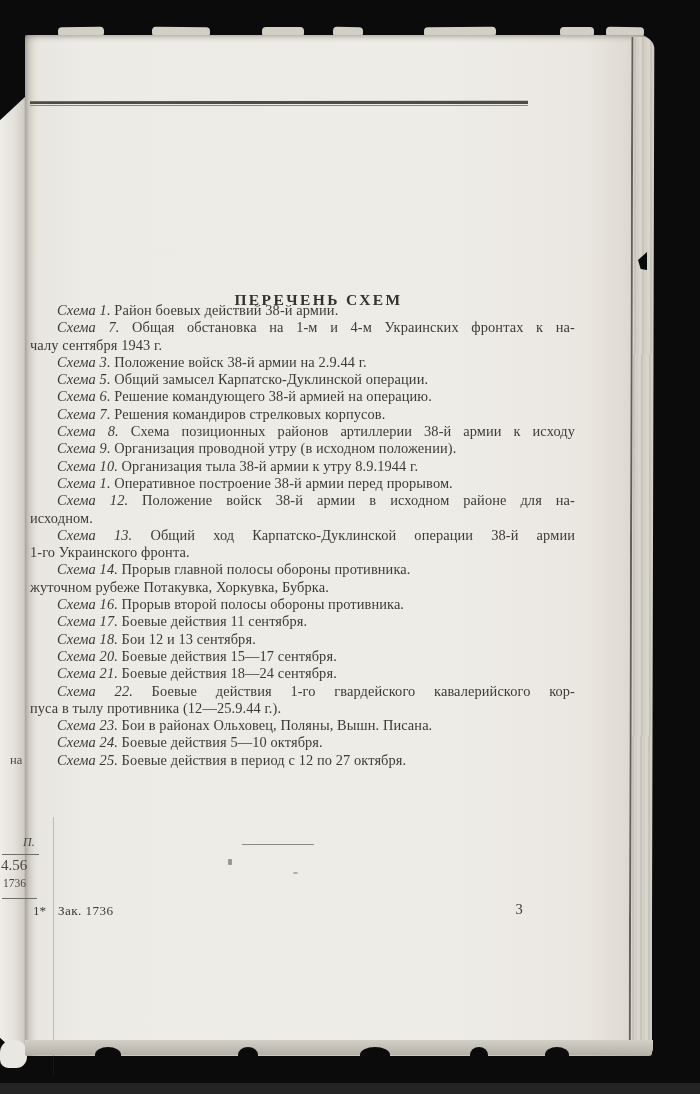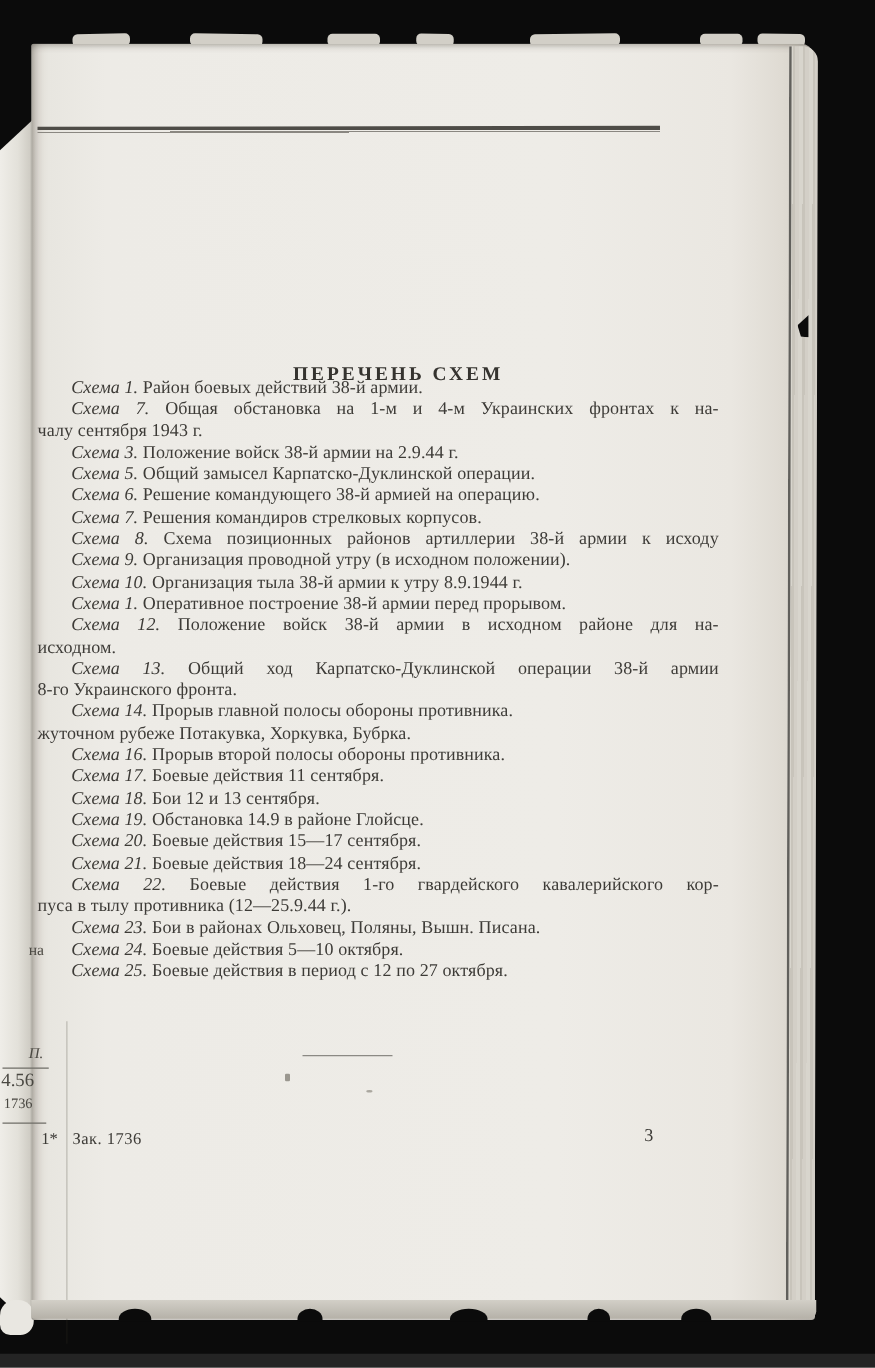--- a/index.html
+++ b/index.html
@@ -73,21 +73,21 @@
 <div class="tuft" style="left:58px;width:46px;transform:rotate(-1deg);"></div>
 <div class="tuft" style="left:152px;width:58px;transform:rotate(.8deg);"></div>
 <div class="tuft" style="left:262px;width:42px;"></div>
 <div class="tuft" style="left:333px;width:30px;transform:rotate(1.2deg);"></div>
 <div class="tuft" style="left:424px;width:72px;transform:rotate(-.6deg);"></div>
 <div class="tuft" style="left:560px;width:34px;"></div>
 <div class="tuft" style="left:606px;width:38px;transform:rotate(1deg);"></div>
 
 <div class="adjacent-page"></div>
 <div class="blob-bl"></div>
-<span class="frag" style="left:23px;top:753px;font-size:12.5px;">на</span>
+<span class="frag" style="left:10px;top:753px;font-size:12.5px;">на</span>
 <span class="frag" style="left:23px;top:835px;font-size:12px;font-style:italic;">П.</span>
 <div class="frag-rule" style="left:2px;top:854px;width:37px;"></div>
 <span class="frag" style="left:1px;top:857px;font-size:15px;">4.56</span>
 <span class="frag" style="left:3px;top:877px;font-size:11.5px;">1736</span>
 <div class="frag-rule" style="left:2px;top:898px;width:35px;"></div>
 
 <div class="page">
   <div class="page-inner">
     <div class="top-rule"></div>
     <h1 class="heading">ПЕРЕЧЕНЬ СХЕМ</h1>
@@ -99,27 +99,26 @@
         <div class="line first"><span class="label">Схема 5.</span> <span>Общий замысел Карпатско-Дуклинской операции.</span></div>
         <div class="line first"><span class="label">Схема 6.</span> <span>Решение командующего 38-й армией на операцию.</span></div>
         <div class="line first"><span class="label">Схема 7.</span> <span>Решения командиров стрелковых корпусов.</span></div>
         <div class="line first fill"><span class="label">Схема 8.</span> <span>Схема позиционных районов артиллерии 38-й армии к исходу</span></div>
         <div class="line first"><span class="label">Схема 9.</span> <span>Организация проводной утру (в исходном положении).</span></div>
         <div class="line first"><span class="label">Схема 10.</span> <span>Организация тыла 38-й армии к утру 8.9.1944 г.</span></div>
         <div class="line first"><span class="label">Схема 1.</span> <span>Оперативное построение 38-й армии перед прорывом.</span></div>
         <div class="line first fill"><span class="label">Схема 12.</span> <span>Положение войск 38-й армии в исходном районе для на-</span></div>
         <div class="line cont">исходном.</div>
         <div class="line first fill"><span class="label">Схема 13.</span> <span>Общий ход Карпатско-Дуклинской операции 38-й армии</span></div>
-        <div class="line cont">8-го Украинского фронта.</div>
+        <div class="line cont">1-го Украинского фронта.</div>
         <div class="line first"><span class="label">Схема 14.</span> <span>Прорыв главной полосы обороны противника.</span></div>
         <div class="line cont">жуточном рубеже Потакувка, Хоркувка, Бубрка.</div>
         <div class="line first"><span class="label">Схема 16.</span> <span>Прорыв второй полосы обороны противника.</span></div>
         <div class="line first"><span class="label">Схема 17.</span> <span>Боевые действия 11 сентября.</span></div>
         <div class="line first"><span class="label">Схема 18.</span> <span>Бои 12 и 13 сентября.</span></div>
-        <div class="line first"><span class="label">Схема 19.</span> <span>Обстановка 14.9 в районе Глойсце.</span></div>
         <div class="line first"><span class="label">Схема 20.</span> <span>Боевые действия 15—17 сентября.</span></div>
         <div class="line first"><span class="label">Схема 21.</span> <span>Боевые действия 18—24 сентября.</span></div>
         <div class="line first fill"><span class="label">Схема 22.</span> <span>Боевые действия 1-го гвардейского кавалерийского кор-</span></div>
         <div class="line cont">пуса в тылу противника (12—25.9.44 г.).</div>
         <div class="line first"><span class="label">Схема 23.</span> <span>Бои в районах Ольховец, Поляны, Вышн. Писана.</span></div>
         <div class="line first"><span class="label">Схема 24.</span> <span>Боевые действия 5—10 октября.</span></div>
         <div class="line first"><span class="label">Схема 25.</span> <span>Боевые действия в период с 12 по 27 октября.</span></div>
       </div>
     <div class="divider"></div>
     <div class="speck1"></div>

